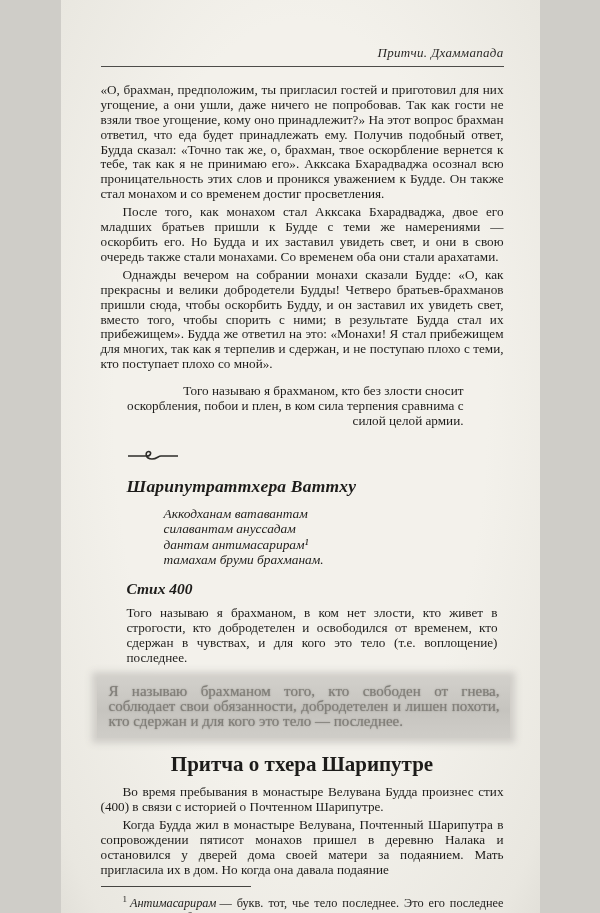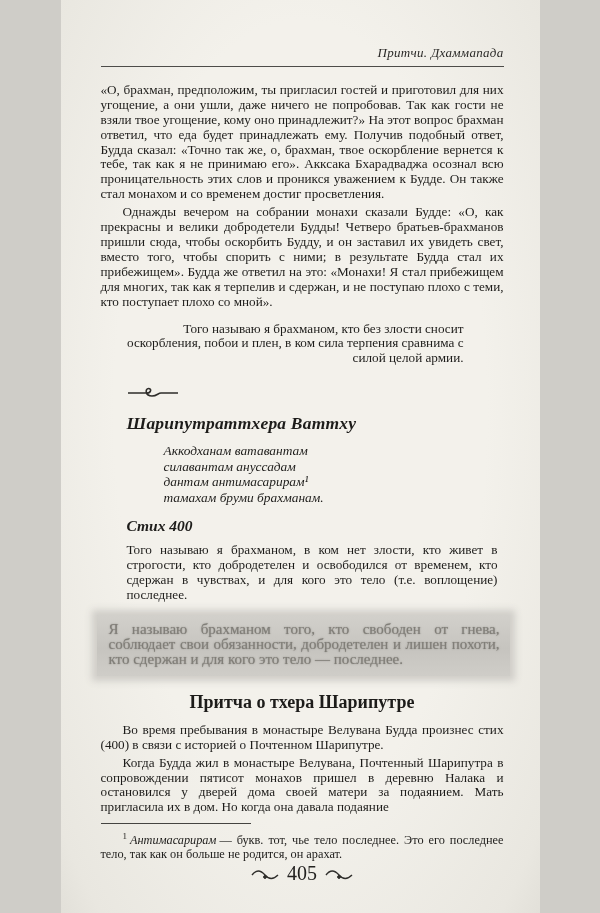--- a/index.html
+++ b/index.html
@@ -79,21 +79,21 @@
     text-shadow:0 0 1.6px rgba(125,123,117,.9);
     filter:blur(.4px);
     font-size:15px;
     line-height:15px;
     text-align:justify;
   }
   
   .parable-title{
     text-align:center;
     font-weight:bold;
-    font-size:18px;
+    font-size:21px;
     line-height:20px;
     margin:16px 0 11px 0;
   }
   
   .footnote{
     margin-top:8px;
     font-size:12.3px;
     line-height:14px;
   }
   .footnote-rule{
@@ -118,20 +118,21 @@
   svg path, svg circle{stroke:#2e2d2a;}
 </style>
 </head>
 <body>
 
 <div class="page">
 
   <div class="running-head">Притчи. Дхаммапада</div>
 
   <p class="para">«О, брахман, предположим, ты пригласил гостей и приготовил для них угощение, а они ушли, даже ничего не попробовав. Так как гости не взяли твое угощение, кому оно принадлежит?» На этот вопрос брахман ответил, что еда будет принадлежать ему. Получив подобный ответ, Будда сказал: «Точно так же, о, брахман, твое оскорбление вернется к тебе, так как я не принимаю его». Акксака Бхарадваджа осознал всю проницательность этих слов и проникся уважением к Будде. Он также стал монахом и со временем достиг просветления.</p>
+  <p class="para indent">После того, как монахом стал Акксака Бхарадваджа, двое его младших братьев пришли к Будде с теми же намерениями — оскорбить его. Но Будда и их заставил увидеть свет, и они в свою очередь также стали монахами. Со временем оба они стали арахатами.</p>
   <p class="para indent">Однажды вечером на собрании монахи сказали Будде: «О, как прекрасны и велики добродетели Будды! Четверо братьев-брахманов пришли сюда, чтобы оскорбить Будду, и он заставил их увидеть свет, вместо того, чтобы спорить с ними; в результате Будда стал их прибежищем». Будда же ответил на это: «Монахи! Я стал прибежищем для многих, так как я терпелив и сдержан, и не поступаю плохо с теми, кто поступает плохо со мной».</p>
   <p class="stanza">Того называю я брахманом, кто без злости сносит оскорбления, побои и плен, в ком сила терпения сравнима с силой целой армии.</p>
 
   <div class="section">
     <div class="divider">
       <span class="orn">
         <svg width="52" height="14" viewBox="0 0 52 14">
           <path d="M1 7 H 20 C 24 7 25 2.5 21.5 2.5 C 18 2.5 18 10 25 10 C 30 10 31 7 34 7 H 51" fill="none" stroke-width="1.6"></path>
         </svg>
       </span>

